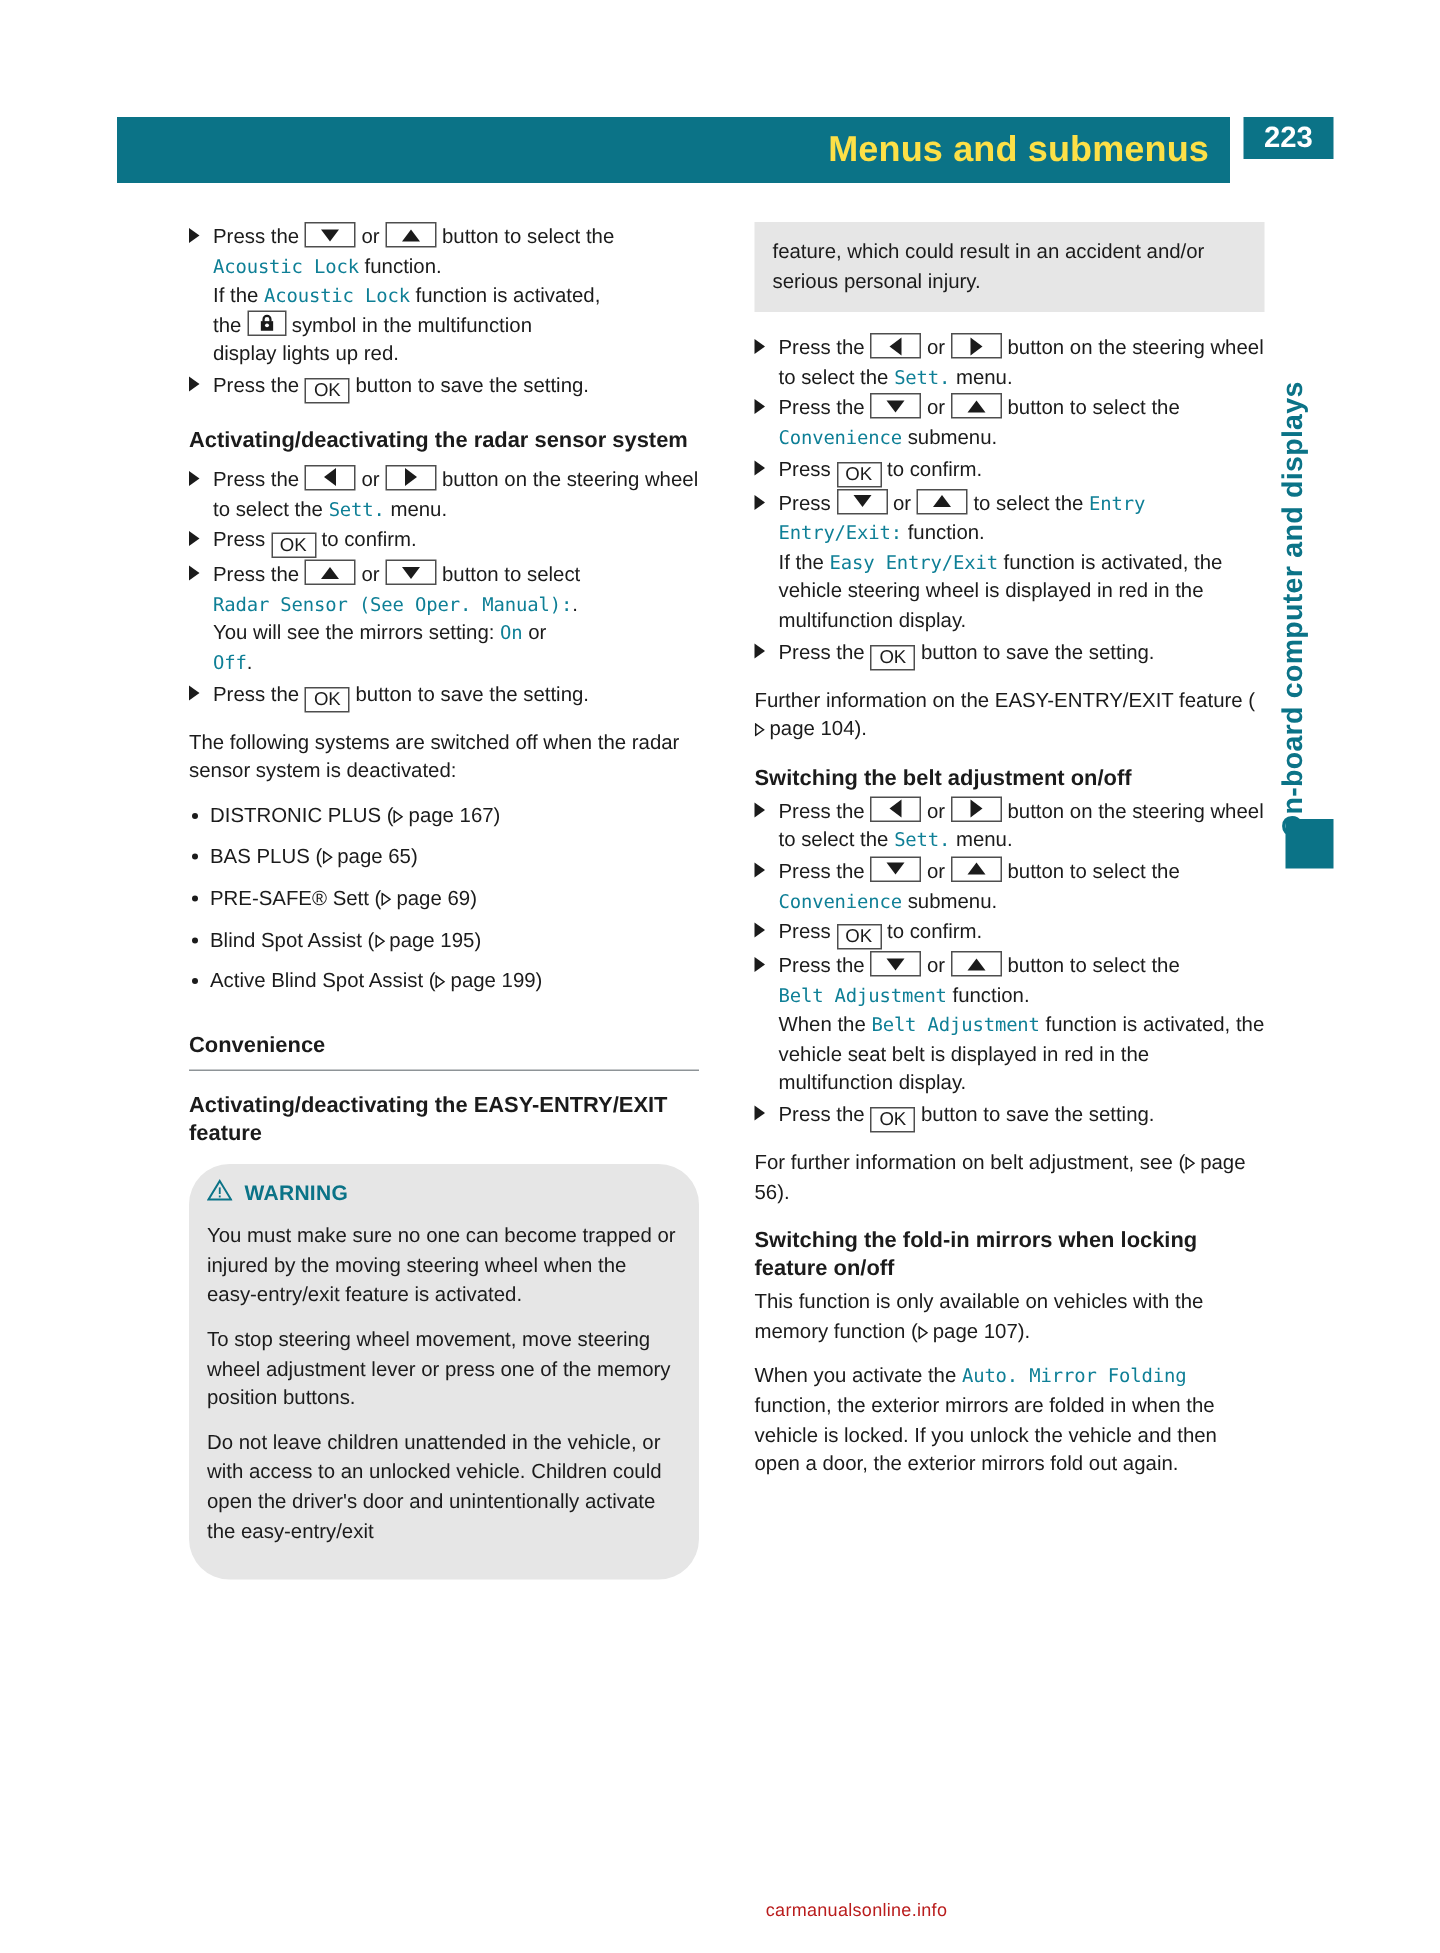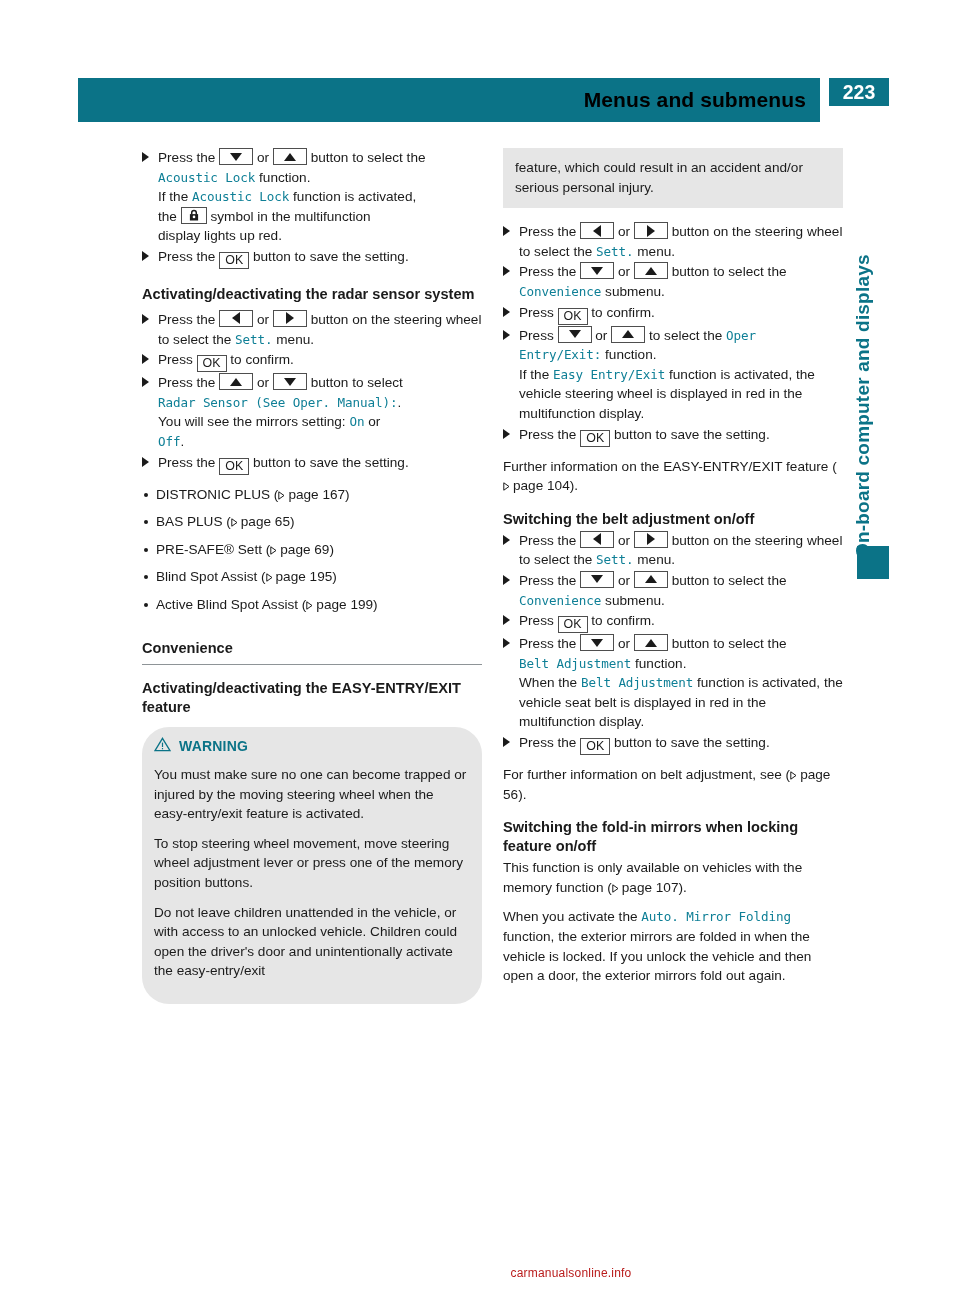--- a/index.html
+++ b/index.html
@@ -22,22 +22,22 @@
     left: 78px;
     top: 78px;
     width: 742px;
     height: 44px;
     background: #0b7387;
     display: flex;
     align-items: center;
     justify-content: flex-end;
   }
   .header-title {
-    color: #000000;
-    font-size: 21px;
+    color: #fde047;
+    font-size: 24px;
     font-weight: bold;
     letter-spacing: 0.1px;
     padding-right: 14px;
     white-space: nowrap;
   }
   .header-page {
     position: absolute;
     left: 829px;
     top: 78px;
     width: 60px;
@@ -76,21 +76,21 @@
   }
 
   
   .col {
     position: absolute;
     top: 148px;
     width: 340px;
     font-size: 13.6px;
     line-height: 19.6px;
   }
-  .col-left  { left: 142px; }
+  .col-left  { left: 126px; }
   .col-right { left: 503px; }
 
   
   .para {
     margin: 0 0 10px 0;
   }
   .step {
     position: relative;
     padding-left: 16px;
     margin: 0 0 1px 0;
@@ -327,20 +327,21 @@
     </div>
 
     <div class="step">
       <span class="tri"></span>
       <span>Press the</span>
       <span class="key key-ok">OK</span>
       <span>button to save the setting.</span>
     </div>
   </div>
 
+  <p class="para">The following systems are switched off when the radar sensor system is deactivated:</p>
 
   <ul class="blist">
     <li>
       <span>DISTRONIC PLUS</span>
       (<span class="pref-hollow"><svg width="7" height="9" viewBox="0 0 7 9">
             <path d="M0.8 0.8 L6 4.5 L0.8 8.2 Z" fill="none" stroke="#1b1b1b" stroke-width="1"></path>
           </svg></span><span>page 167</span>)
     </li>
     <li>
       <span>BAS PLUS</span>
@@ -427,21 +428,21 @@
       <span>to confirm.</span>
     </div>
 
     <div class="step">
       <span class="tri"></span>
       <span>Press</span>
       <span class="key key-arrow"><span class="g down"></span></span>
       <span>or</span>
       <span class="key key-arrow"><span class="g up"></span></span>
       <span>to select the</span>
-      <span class="mono">Oper</span><br>
+      <span class="mono">Entry</span><br>
       <span class="mono">Entry/Exit:</span>
       <span>function.</span><br>
       <span>If the</span>
       <span class="mono">Easy Entry/Exit</span>
       <span>function is activated, the vehicle steering wheel is displayed in red in the multifunction display.</span>
     </div>
 
     <div class="step">
       <span class="tri"></span>
       <span>Press the</span>

